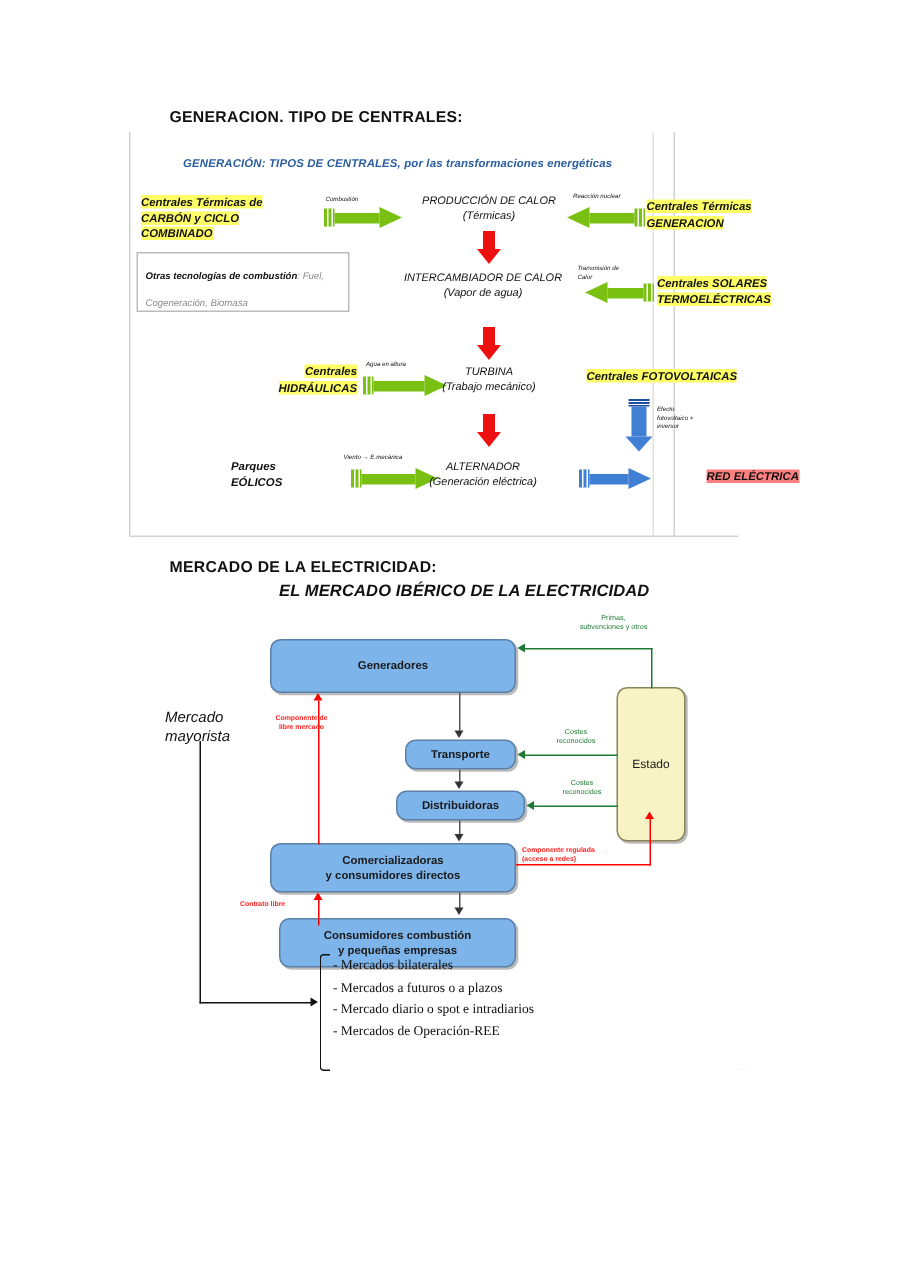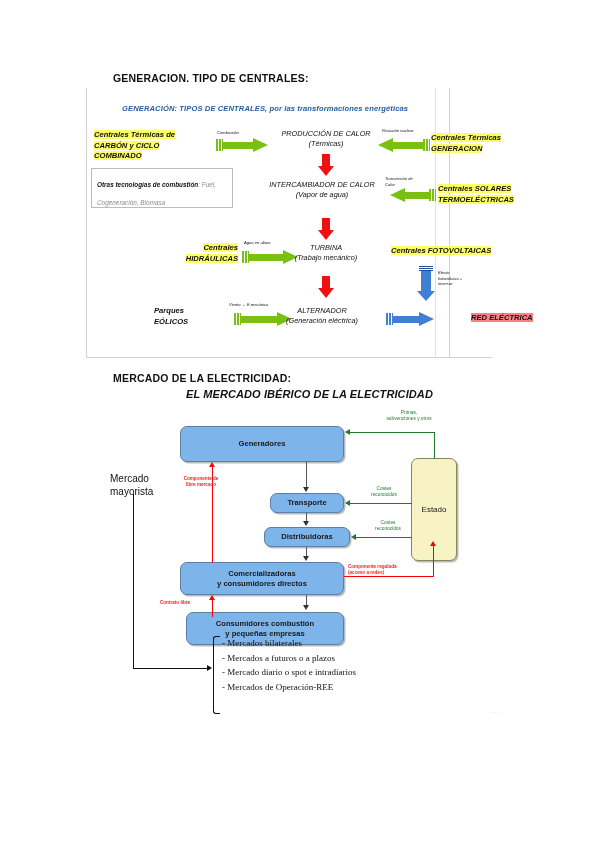--- a/index.html
+++ b/index.html
@@ -71,21 +71,21 @@
   .ln.blk{background:#111;}
 
   .tri{position:absolute;width:0;height:0;}
   .tri-d{border-left:3.5px solid transparent;border-right:3.5px solid transparent;border-top:5px solid #333;}
   .tri-u-red{border-left:3.5px solid transparent;border-right:3.5px solid transparent;border-bottom:5px solid #ff0000;}
   .tri-l-green{border-top:3.5px solid transparent;border-bottom:3.5px solid transparent;border-right:5px solid #1e7a32;}
   .tri-r-blk{border-top:3.5px solid transparent;border-bottom:3.5px solid transparent;border-left:5px solid #111;}
 
   .cap-red{position:absolute;color:#ff2222;font-size:4.6px;line-height:6px;font-weight:bold;}
   .cap-green{position:absolute;color:#1e7a32;font-size:4.8px;line-height:6.2px;text-align:center;}
-  .cap-blk{position:absolute;color:#111;font-size:10px;line-height:13px;}
+  .cap-blk{position:absolute;color:#111;font-size:10px;line-height:13px;font-style:italic;}
 
   .bracket{position:absolute;border:1.4px solid #111;border-right:none;border-radius:3px 0 0 3px;}
   .mk-list{position:absolute;font-size:9px;line-height:14.6px;color:#111;font-family:Liberation Serif, serif;}
   .mk-list div{white-space:nowrap;}
 
   .faint{position:absolute;left:491px;top:710px;font-size:3px;color:#cfcfcf;}
 </style>
 </head>
 <body>
 

